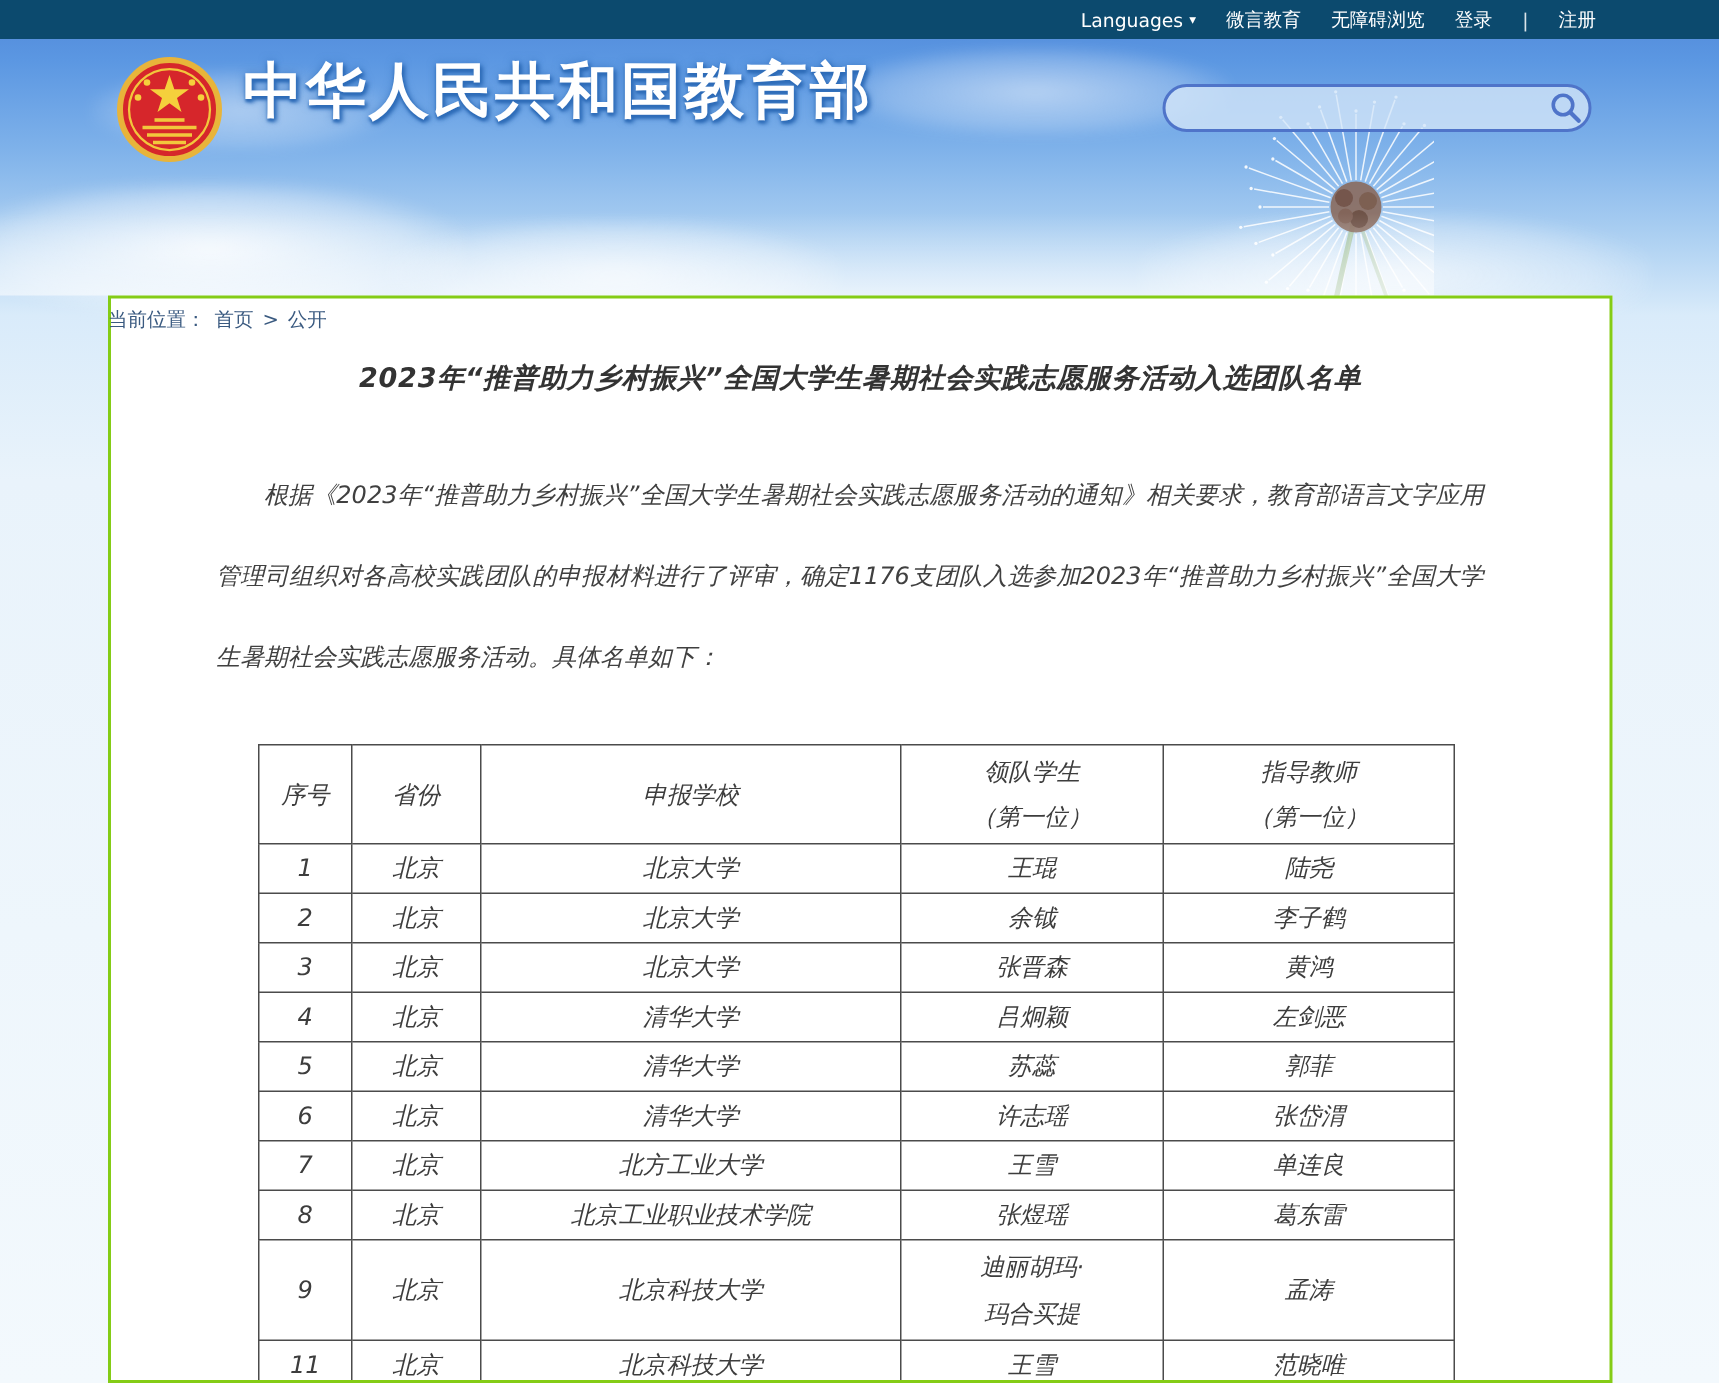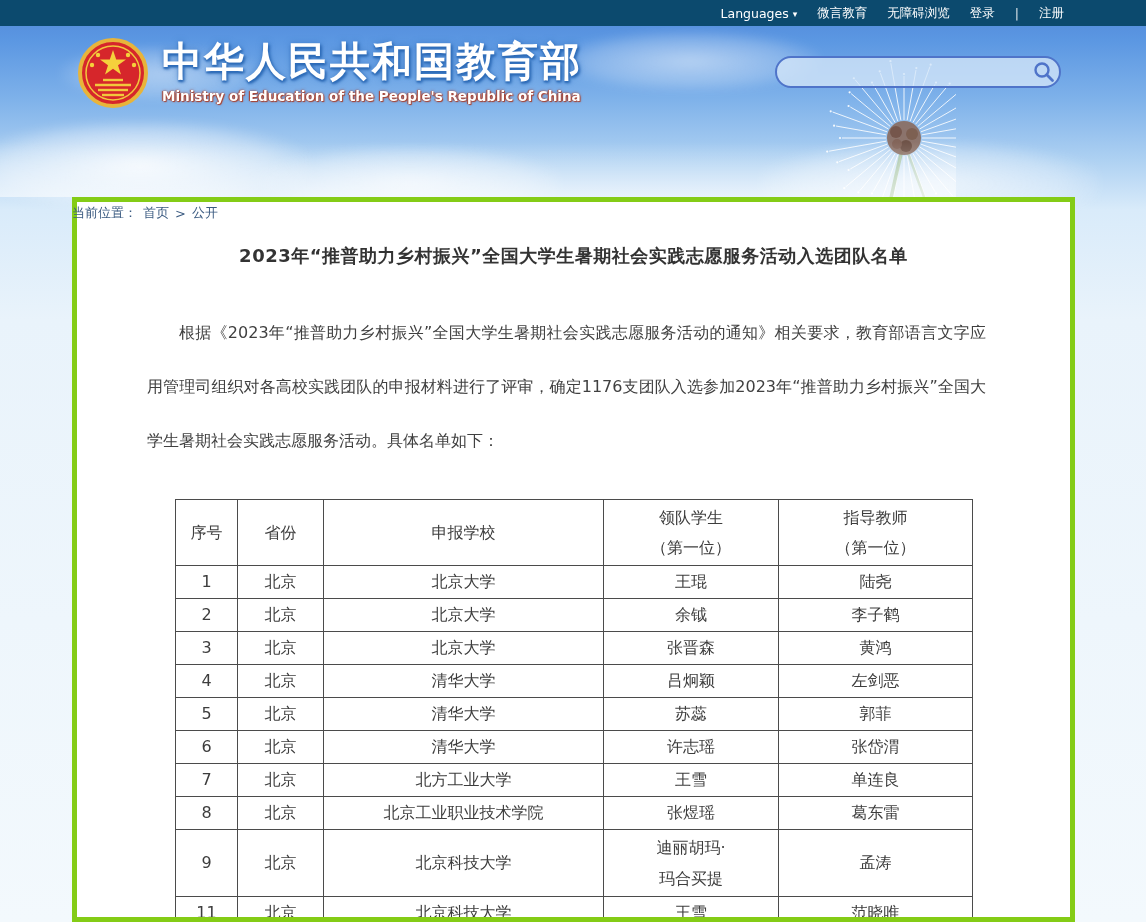--- a/index.html
+++ b/index.html
@@ -58,21 +58,21 @@
   .dandelion{ position:absolute; right:0; top:10px; width:130px; height:230px; pointer-events:none; }
   
   .breadcrumb{
     position:absolute; top:164px; left:72px; z-index:20;
     color:#3a5a80; font-size:13px; display:flex; gap:6px; align-items:center;margin-top:40px;
   }
   .breadcrumb a{ color:#3a5a80; text-decoration:none; cursor:pointer; }
   
   .card{
     position:absolute; left:72px; top:197px; width:1003px; height:725px;
-    background:#fff; border:5px solid #84cc16; z-index:10; overflow:hidden;
+    background:#fff; border:2px solid #84cc16; z-index:10; overflow:hidden;font-style:italic;
   }
   .doc-title{
     margin-top:40px; text-align:center; font-size:18px; font-weight:bold;
     color:#333; line-height:28px; letter-spacing:.5px;
   }
   .doc-para{
     margin-top:36px; padding:0 84px 0 70px; font-size:16px; color:#404040;
     line-height:54px; text-indent:2em; text-align:justify;
   }
   
@@ -212,21 +212,20 @@
       </g>
       <g stroke="#f2c73c" stroke-width="2.4" fill="none">
         <path d="M17 47 h36"></path>
           <path d="M20 52 h30"></path>
           <path d="M24 57 h22"></path>
         <path d="M25 42 h20"></path>
       </g>
     </svg>
     <div class="brand-text">
       <div class="cn">中华人民共和国教育部</div>
-      <div class="en">Ministry of Education of the People's Republic of China</div>
     </div>
   </div>
 
   <div class="search">
     <input type="text" value="" style="">
     <svg class="mag" viewBox="0 0 30 22">
       <circle cx="13" cy="9" r="6.5" fill="none" stroke="#4f74c9" stroke-width="2.4"></circle>
       <line x1="17.8" y1="13.8" x2="23.5" y2="19.5" stroke="#4f74c9" stroke-width="2.8" stroke-linecap="round"></line>
     </svg>
   </div>

